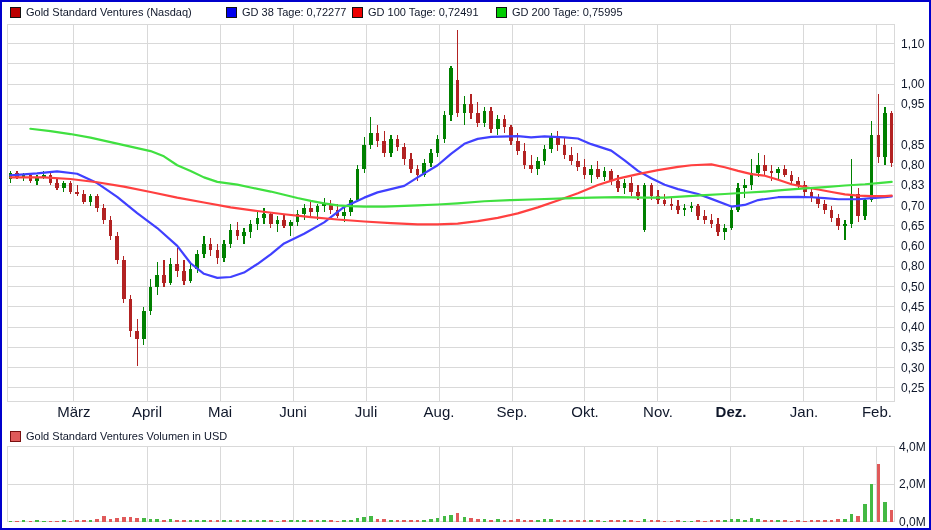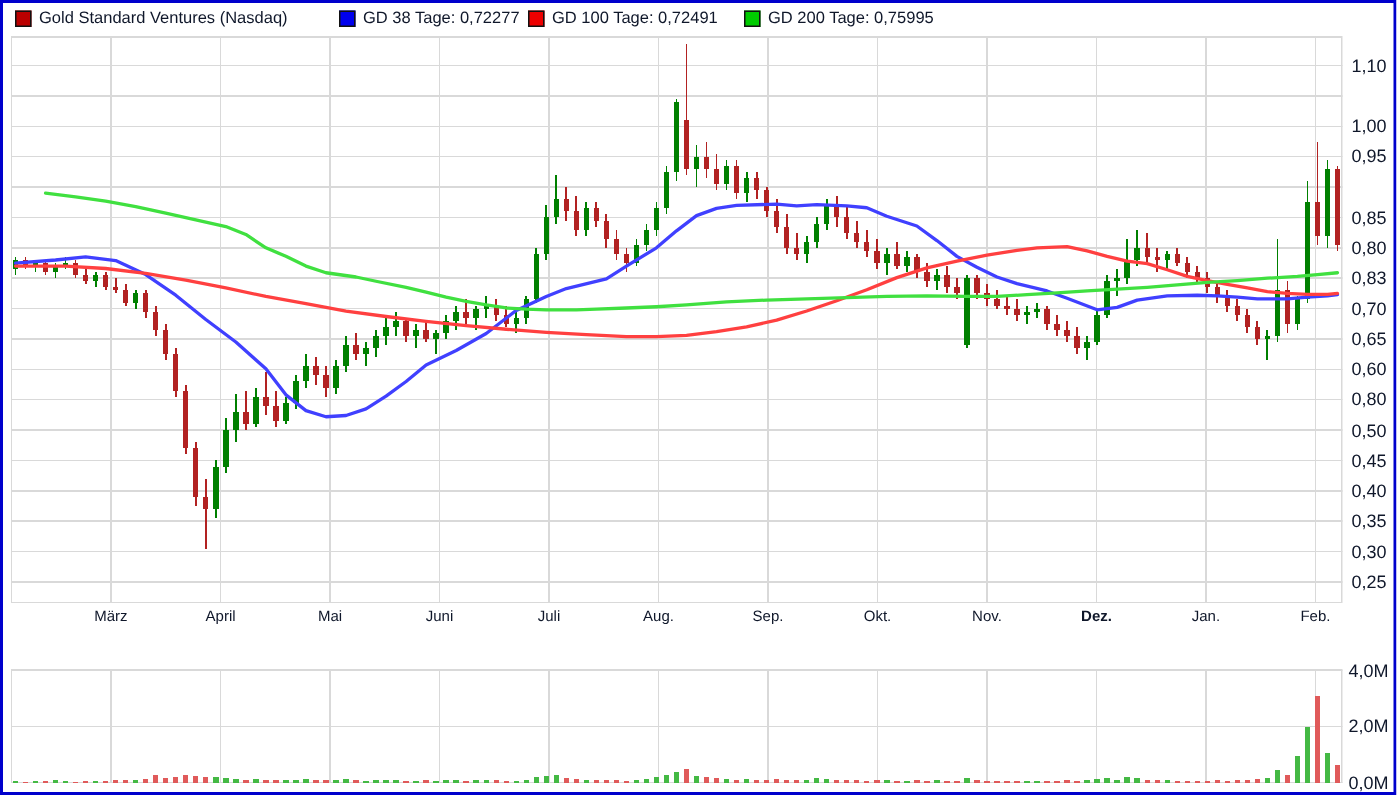--- a/index.html
+++ b/index.html
@@ -6,21 +6,21 @@
   .frame{
     position:relative;width:931px;height:530px;box-sizing:border-box;
     border:2px solid #0000cc;background:#ffffff;overflow:hidden;
     font-family:"Liberation Sans",sans-serif;color:#0f172a;
   }
   .legend-row{position:absolute;left:0;top:0;width:100%;height:20px;}
   .legend-item{position:absolute;top:4px;display:flex;align-items:center;font-size:11px;white-space:nowrap;}
   .legend-sq{width:9px;height:9px;margin-right:5px;border:1px solid #111;display:inline-block;}
   .plot{position:absolute;background:#fff;}
   .tick{position:absolute;font-size:12px;line-height:14px;}
-  .month{position:absolute;font-size:10px;line-height:13px;transform:translateX(-50%);}
+  .month{position:absolute;font-size:15px;line-height:13px;transform:translateX(-50%);}
   svg{display:block;}
 </style>
 </head>
 <body>
 
 <div class="frame">
   <div class="legend-row" id="price-legend">
       <div class="legend-item" style="left: 8px;">
         <span class="legend-sq" style="background: rgb(187, 0, 0);"></span>
         <span>Gold Standard Ventures (Nasdaq)</span>
@@ -373,20 +373,26 @@
       <div class="month" style="left: 291.025px; top: 403px;">Juni</div>
       <div class="month" style="left: 364.018px; top: 403px;">Juli</div>
       <div class="month" style="left: 437.012px; top: 403px;">Aug.</div>
       <div class="month" style="left: 510.006px; top: 403px;">Sep.</div>
       <div class="month" style="left: 582.999px; top: 403px;">Okt.</div>
       <div class="month" style="left: 655.993px; top: 403px;">Nov.</div>
       <div class="month" style="left: 728.986px; top: 403px; font-weight: bold;">Dez.</div>
       <div class="month" style="left: 801.98px; top: 403px;">Jan.</div>
       <div class="month" style="left: 874.974px; top: 403px;">Feb.</div>
     </div>
+  <div class="legend-row" id="vol-legend" style="top:424px;">
+      <div class="legend-item" style="left: 8px;">
+        <span class="legend-sq" style="background: rgb(224, 90, 90); border-color: rgb(122, 16, 16);"></span>
+        <span>Gold Standard Ventures Volumen in USD</span>
+      </div>
+    </div>
   <div class="plot" id="vol-plot" style="left:5px;top:444px;width:888px;height:76px;">
       <svg width="888" height="76" viewBox="0 0 888 76">
         <g shape-rendering="crispEdges" stroke="#d9d9d9" stroke-width="1">
           <line x1="0" x2="888" y1="0.9382716049382651" y2="0.9382716049382651"></line>
           <line x1="0" x2="888" y1="38.46913580246913" y2="38.46913580246913"></line>
           <line x1="0" x2="888" y1="76" y2="76"></line>
           <line x1="66.95519999999999" x2="66.95519999999999" y1="0" y2="76"></line>
           <line x1="140.0376" x2="140.0376" y1="0" y2="76"></line>
           <line x1="213.0312" x2="213.0312" y1="0" y2="76"></line>
           <line x1="286.02479999999997" x2="286.02479999999997" y1="0" y2="76"></line>

